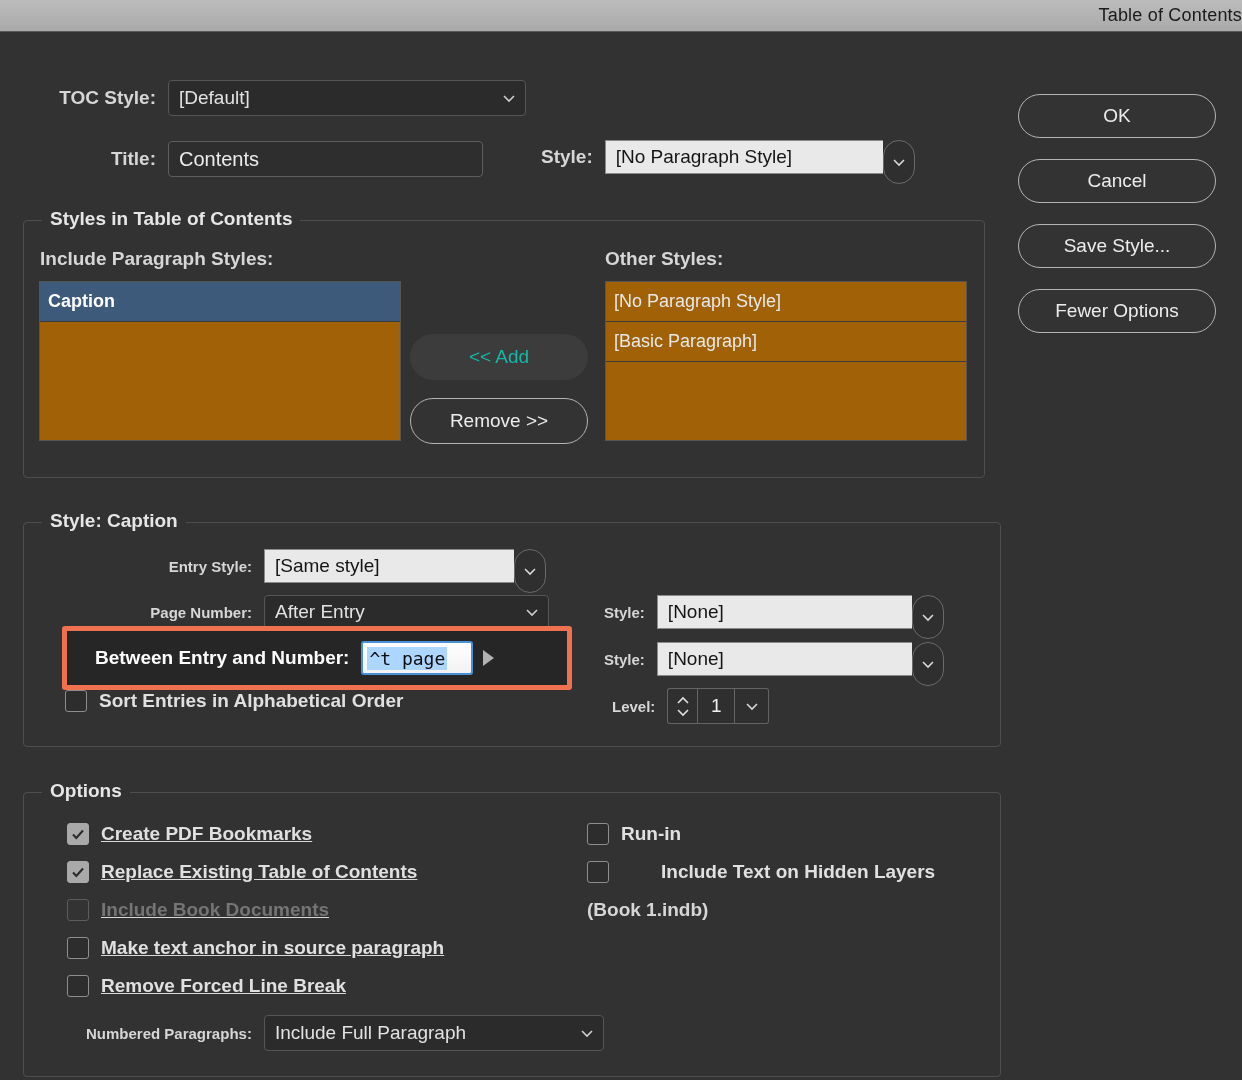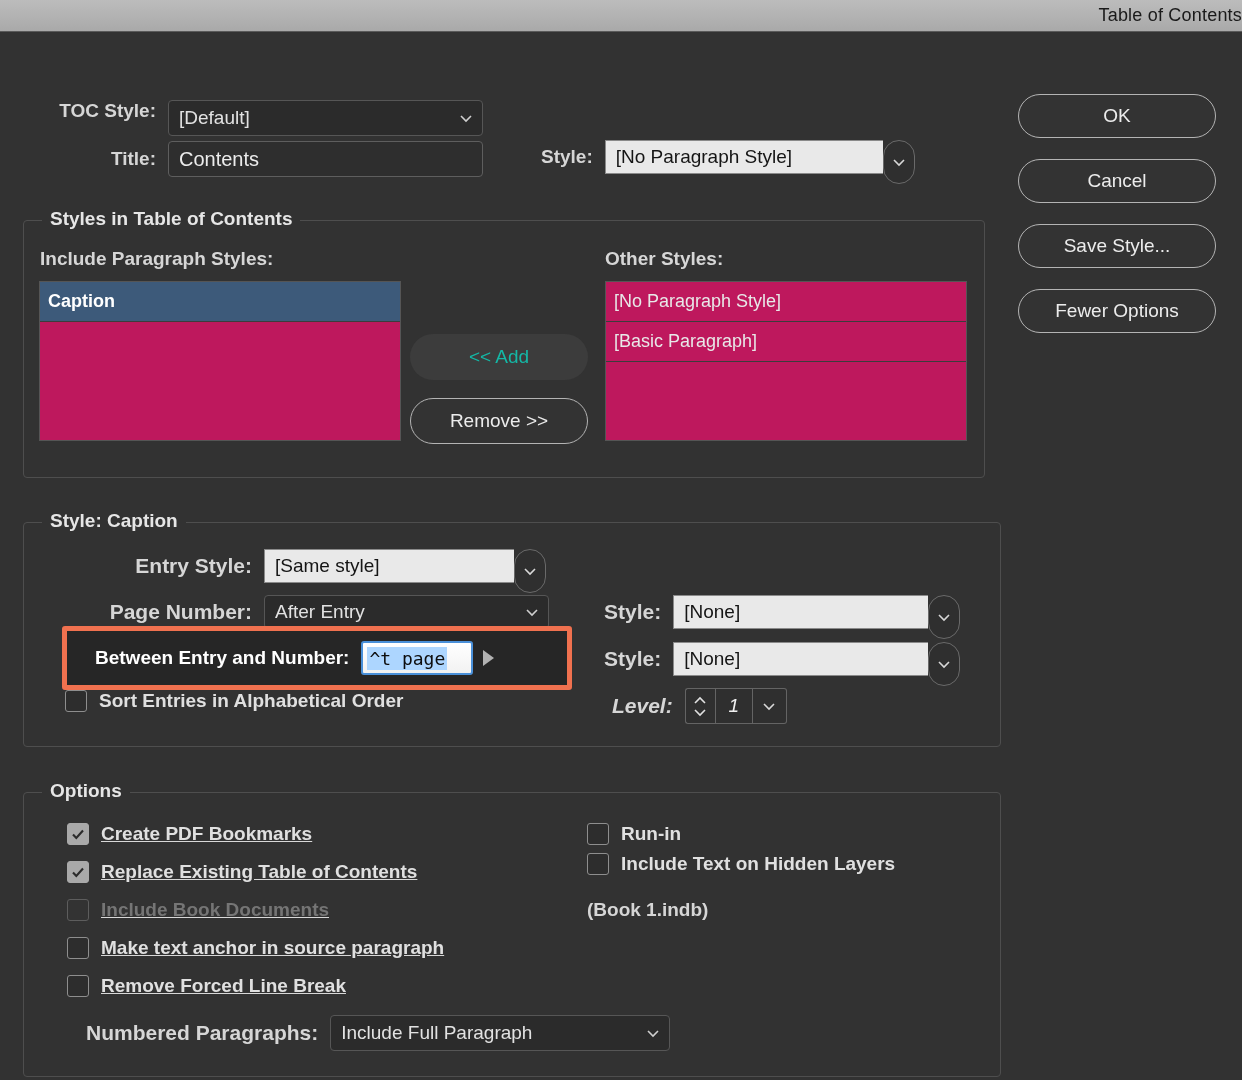--- a/index.html
+++ b/index.html
@@ -25,28 +25,28 @@
     color:#1a1a1a; font-size:18px; letter-spacing:.2px;
   }
 
   .dialog{ padding:0 0 0 0; position:relative; height:1048px; }
 
   
   .lbl{ color:#d6d6d6; font-size:19px; white-space:nowrap; }
   .lbl.bold{ font-weight:bold; }
 
   
-  .row-toc{ position:absolute; left:38px; top:68px; display:flex; }
+  .row-toc{ position:absolute; left:38px; top:48px; display:flex; align-items:center; }
   .row-toc .lbl{ width:118px; text-align:right; margin-right:12px; font-weight:bold;}
   .row-title{ position:absolute; left:38px; top:109px; display:flex; align-items:center; }
   .row-title .lbl{ width:118px; text-align:right; margin-right:12px; font-weight:bold;}
 
   
   .sel-dark{
-    width:315px; height:36px;
+    width:358px; height:36px;
     background:#2b2b2b;
     border:1px solid #565656;
     border-radius:4px;
     display:flex; align-items:center;
     padding:0 8px 0 10px;
     position:relative;
   }
   .sel-dark .val{ font-size:19px; color:#e2e2e2; flex:1; white-space:nowrap; overflow:hidden;}
   .sel-dark .chev{ width:16px; height:16px; flex:none; }
 
@@ -96,21 +96,21 @@
     background:#323232; padding:0 8px;
     font-size:19px; font-weight:bold; color:#e6e6e6; white-space:nowrap;
   }
 
   #grp-styles{ left:23px; top:188px; width:962px; height:258px; }
   #grp-caption{ left:23px; top:490px; width:978px; height:225px; }
   #grp-options{ left:23px; top:760px; width:978px; height:285px; }
 
   
   .listbox{
-    background:#be185d; border:1px solid #555555;
+    background:#a16207; border:1px solid #555555;
     position:absolute; overflow:hidden;
   }
   .listitem{
     height:40px; display:flex; align-items:center;
     padding:0 8px; font-size:18px; color:#e8e8e8;
     border-bottom:1px solid #3c3c3c;
   }
   .listitem.sel{ background:#3d5a7a; color:#ffffff; font-weight:bold; }
   .listitem.empty{ border-bottom:none; }
 
@@ -120,21 +120,21 @@
     border:1px solid #b4b4b4; border-radius:23px;
     background:#333333; color:#ececec; font-size:19px;
     display:flex; align-items:center; justify-content:center;
   }
   .btn-pill.disabled{
     background:#3c3c3c; border:1px solid transparent; color:#14b8a6;
   }
 
   
   .cap-row{ position:absolute; display:flex; align-items:center; }
-  .cap-row .lbl{ font-weight:bold; font-size:21px; }
+  .cap-row .lbl{ font-weight:bold; font-size:15px; }
 
   
   .redbox{
     position:absolute; left:62px; top:594px;
     width:510px; height:64px;
     border:5px solid #f0714f; border-radius:3px;
     background:#262626;
     z-index:5;
   }
   .redbox-inner{
@@ -309,21 +309,21 @@
             </svg>
         </div>
       </div>
     </div>
 
     <div class="cb" style="position:absolute;left:41px;top:167px;">
       <span class="box"></span>
       <span class="txt">Sort Entries in Alphabetical Order</span>
     </div>
 
-    <div class="cap-row" style="left:588px; top:165px;font-style:italic;">
+    <div class="cap-row" style="left:588px; top:165px;">
       <span class="lbl bold" style="margin-right:12px;">Level:</span>
       <div class="stepper">
         <div class="arrows">
           <svg width="14" height="9" viewBox="0 0 14 9">
               <path d="M2 7 L7 2 L12 7" fill="none" stroke="#e0e0e0" stroke-width="1.6"></path>
             </svg>
           <svg width="14" height="9" viewBox="0 0 14 9">
               <path d="M2 2 L7 7 L12 2" fill="none" stroke="#e0e0e0" stroke-width="1.6"></path>
             </svg>
         </div>
@@ -381,21 +381,21 @@
     <div class="cb opt-col-l" style="top:182px;">
       <span class="box"></span>
       <span class="txt">Remove Forced Line Break</span>
     </div>
 
     <div class="cb opt-col-r" style="top:30px;">
       <span class="box"></span>
       <span class="txt">Run-in</span>
     </div>
 
-    <div class="cb opt-col-r" style="top:60px;">
+    <div class="cb opt-col-r" style="top:68px;gap:40px;">
       <span class="box"></span>
       <span class="txt">Include Text on Hidden Layers</span>
     </div>
 
     <span class="lbl bold opt-col-r" style="top:106px; position:absolute;">(Book 1.indb)</span>
 
     <div class="cap-row" style="left:62px; top:222px;">
       <span class="lbl bold" style="margin-right:12px;">Numbered Paragraphs:</span>
       <div class="sel-dark" style="width:340px;height:36px;">
         <span class="val">Include Full Paragraph</span>

